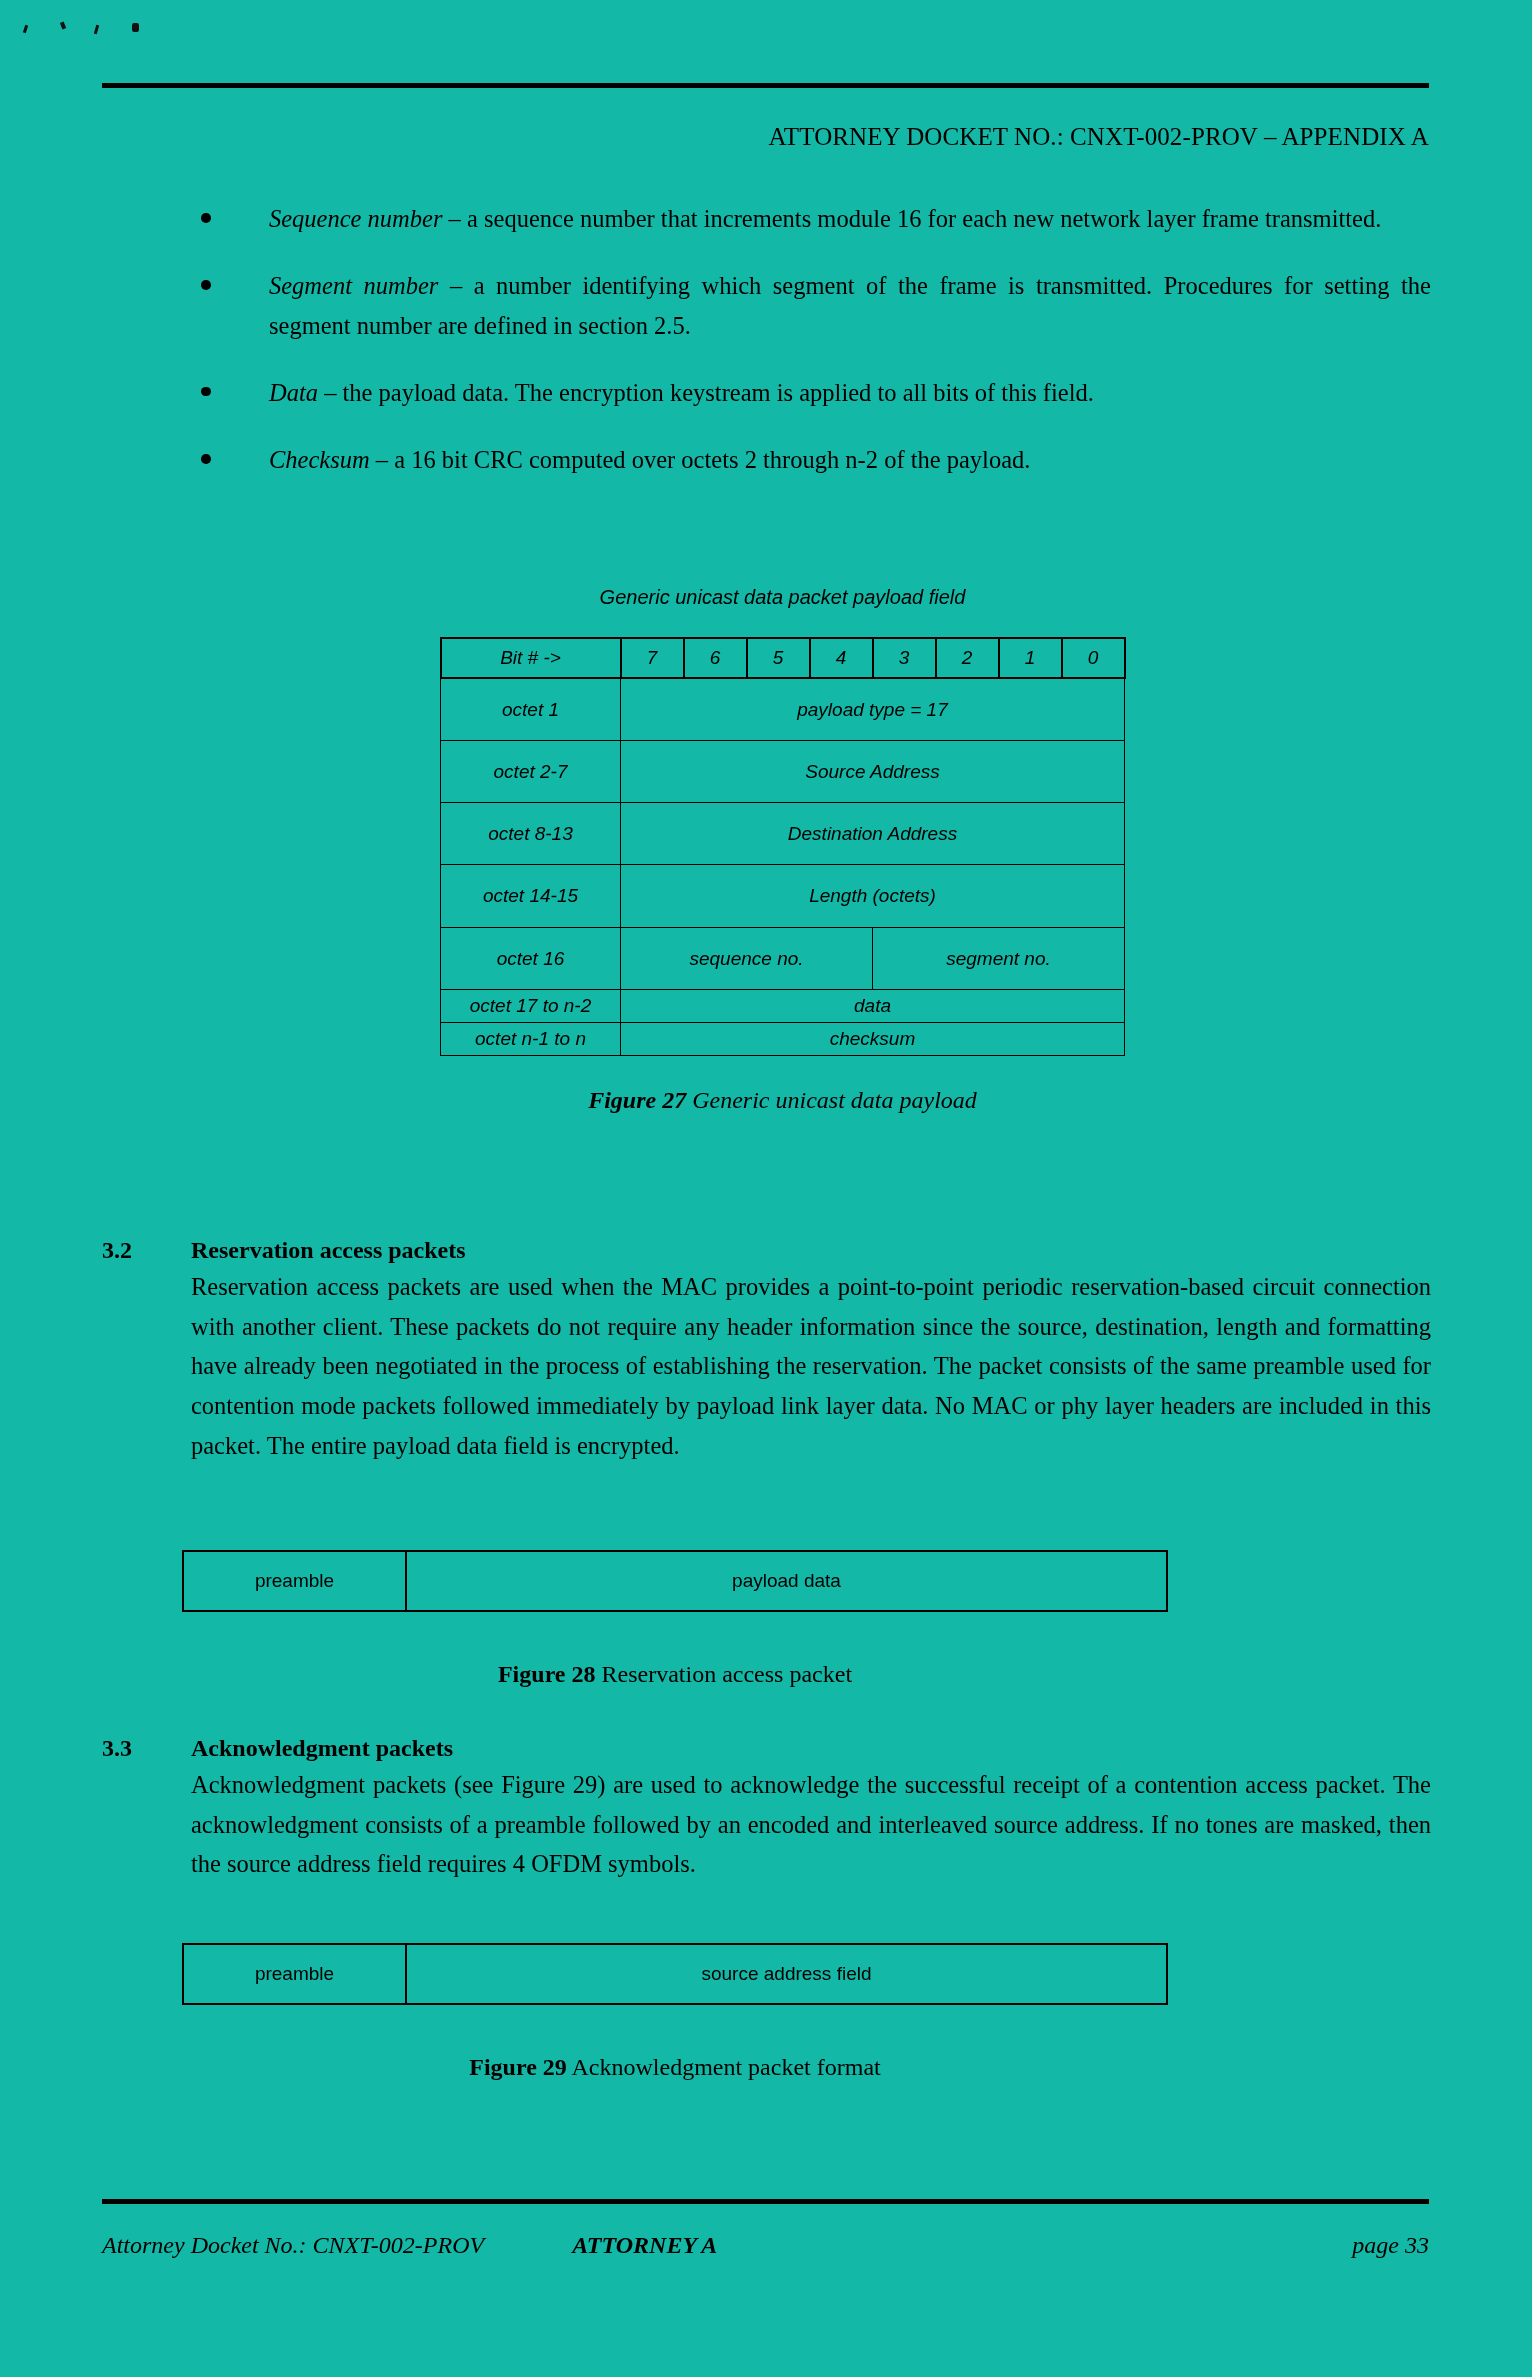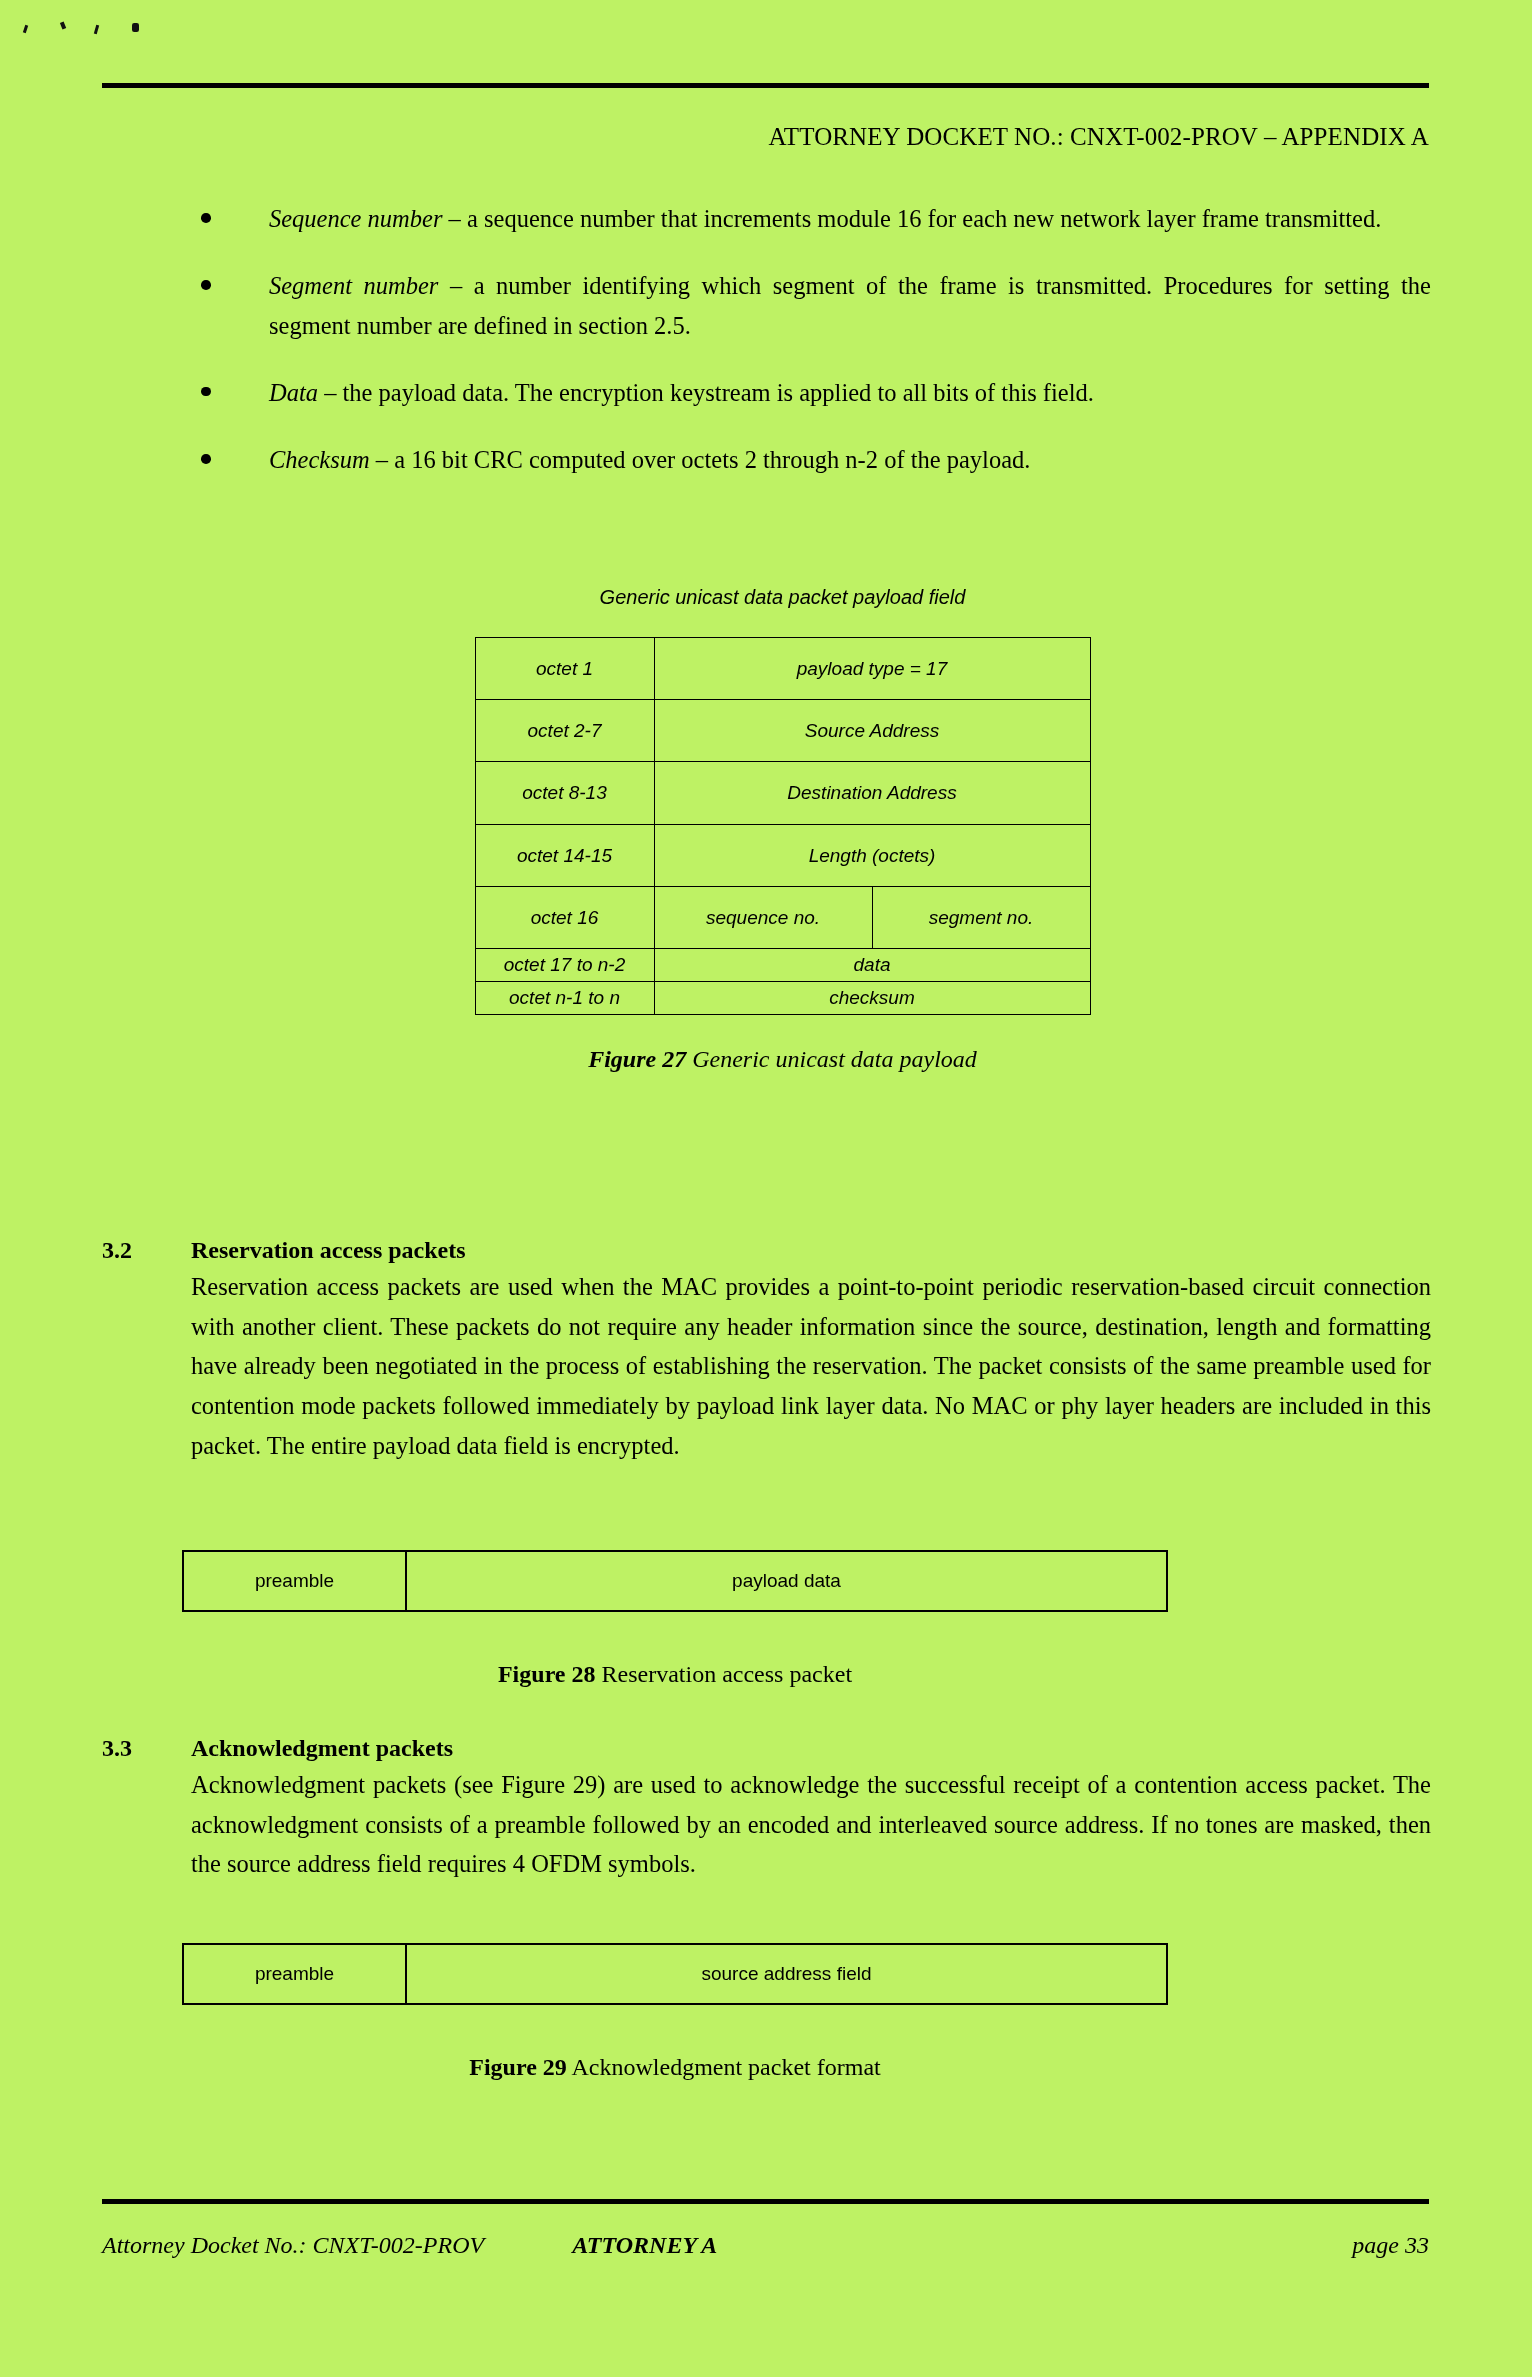--- a/index.html
+++ b/index.html
@@ -4,21 +4,21 @@
 <style>
   html, body {
     margin: 0;
     padding: 0;
     background: #ffffff;
   }
   .page {
     position: relative;
     width: 1533px;
     height: 2377px;
-    background: #bef264;
+    background: #14b8a6;
     font-family: "Liberation Serif", "DejaVu Serif", serif;
     color: #000000;
     overflow: hidden;
   }
 
   
   .speckles {
     position: absolute;
     top: 19px;
     left: 22px;
@@ -233,20 +233,31 @@
     </div>
 
   </div>
 
   <div class="fig27-wrap">
 
     <div class="fig27-title">Generic unicast data packet payload field</div>
 
     <table class="pkt-table">
       <tbody>
+        <tr class="hdr">
+          <td class="lbl-col">Bit # -&gt;</td>
+          <td class="bitcell">7</td>
+          <td class="bitcell">6</td>
+          <td class="bitcell">5</td>
+          <td class="bitcell">4</td>
+          <td class="bitcell">3</td>
+          <td class="bitcell">2</td>
+          <td class="bitcell">1</td>
+          <td class="bitcell">0</td>
+        </tr>
 
         <tr>
           <td class="lbl-col tall">octet 1</td>
           <td class="tall" colspan="8">payload type = 17</td>
         </tr>
 
         <tr>
           <td class="lbl-col tall">octet 2-7</td>
           <td class="tall" colspan="8">Source Address</td>
         </tr>

